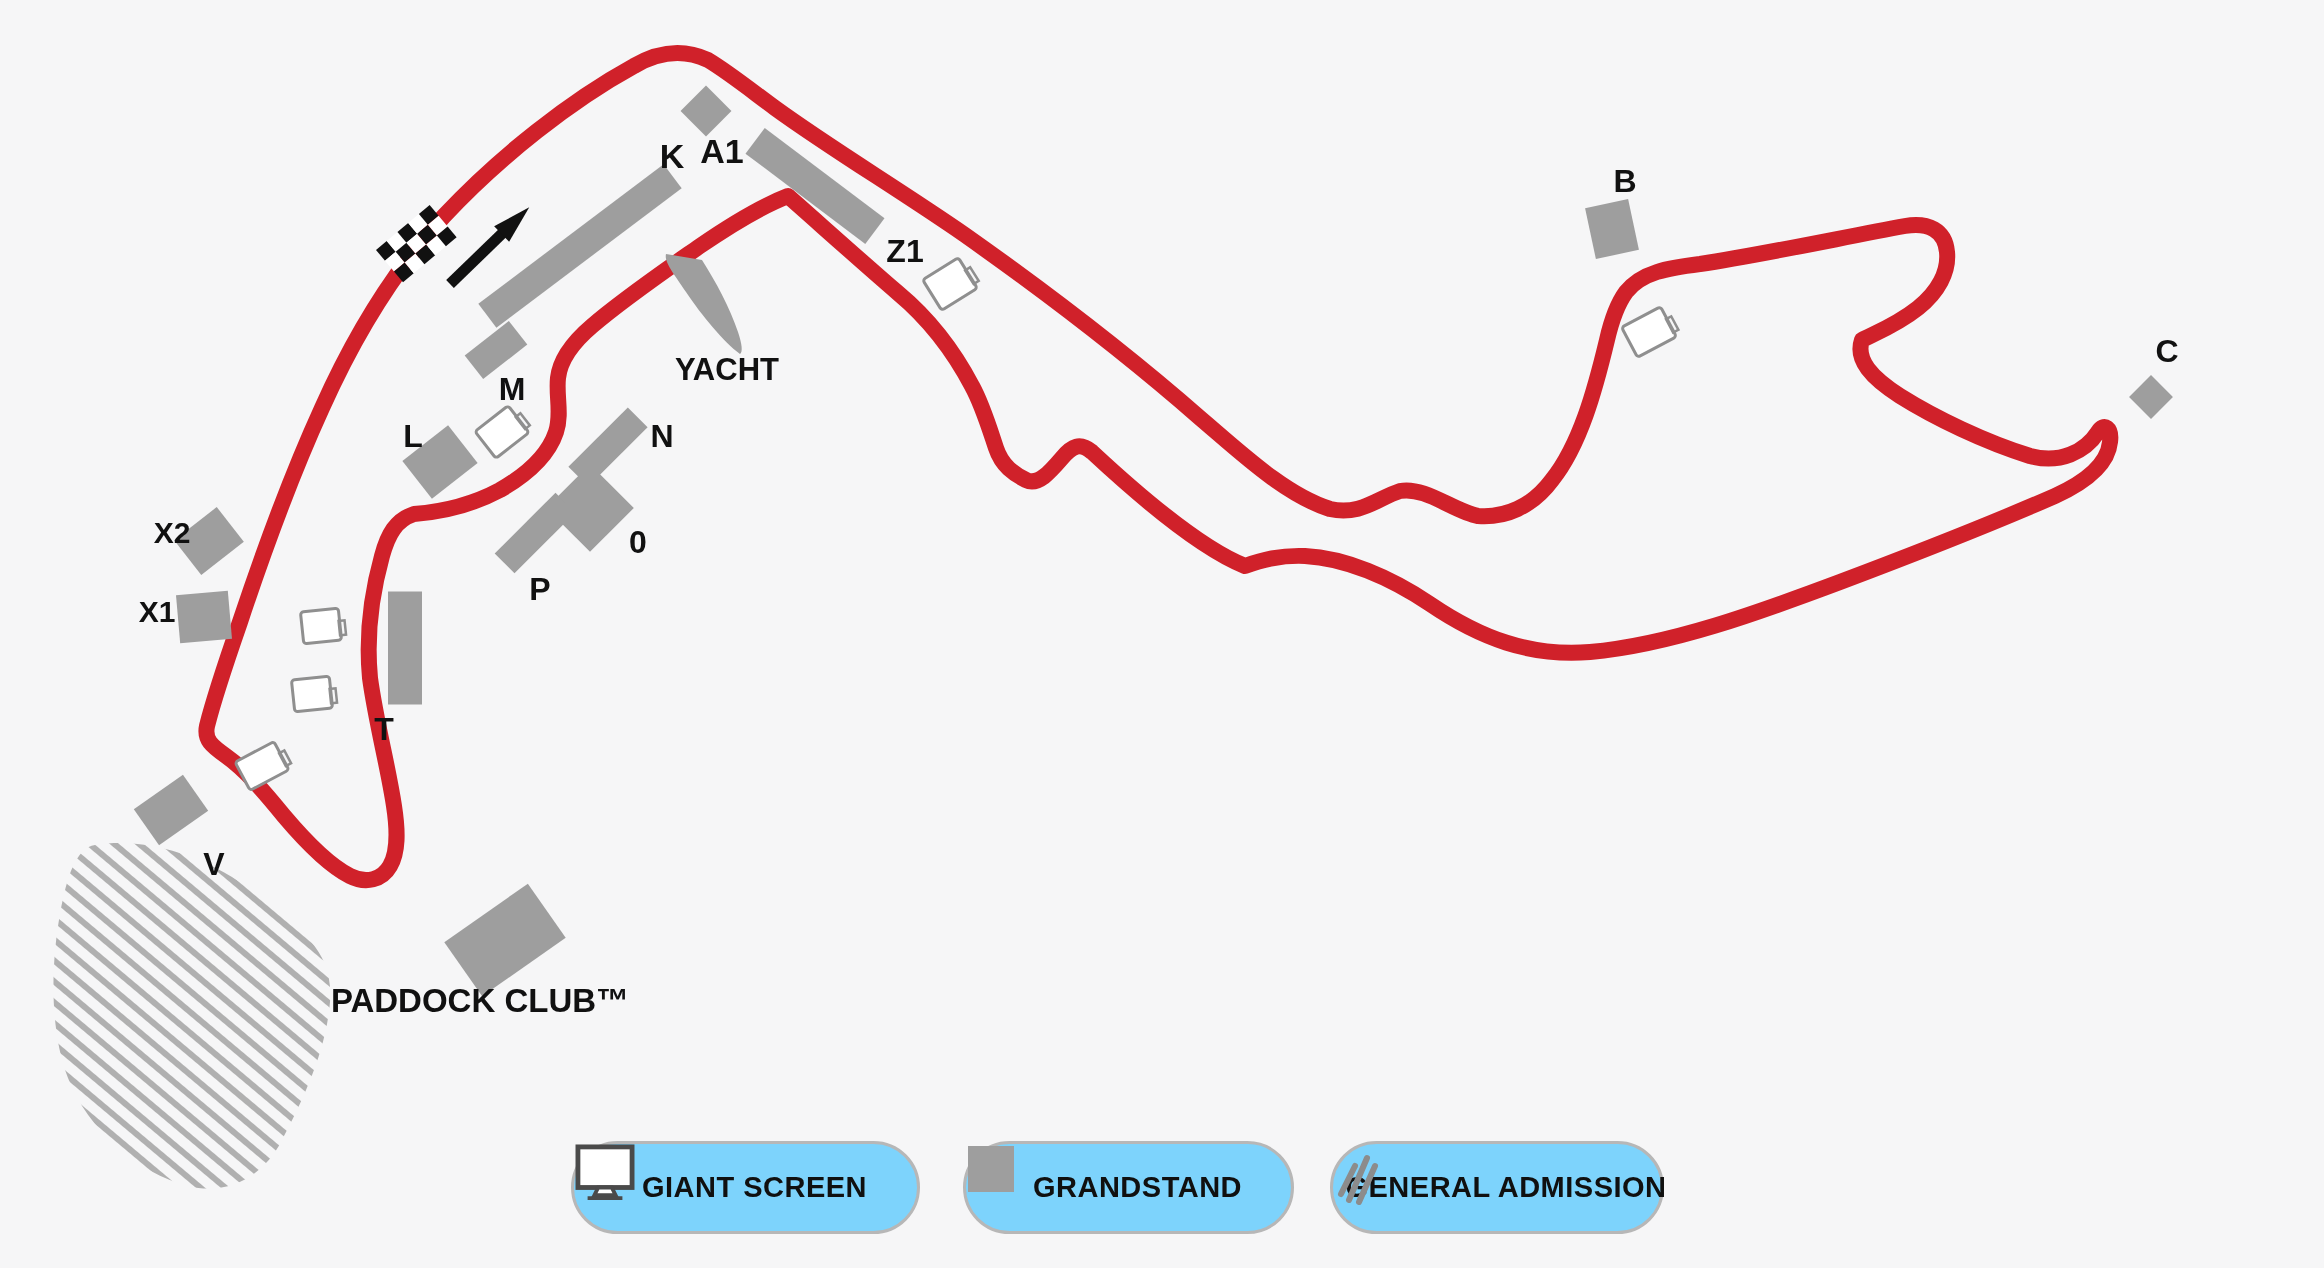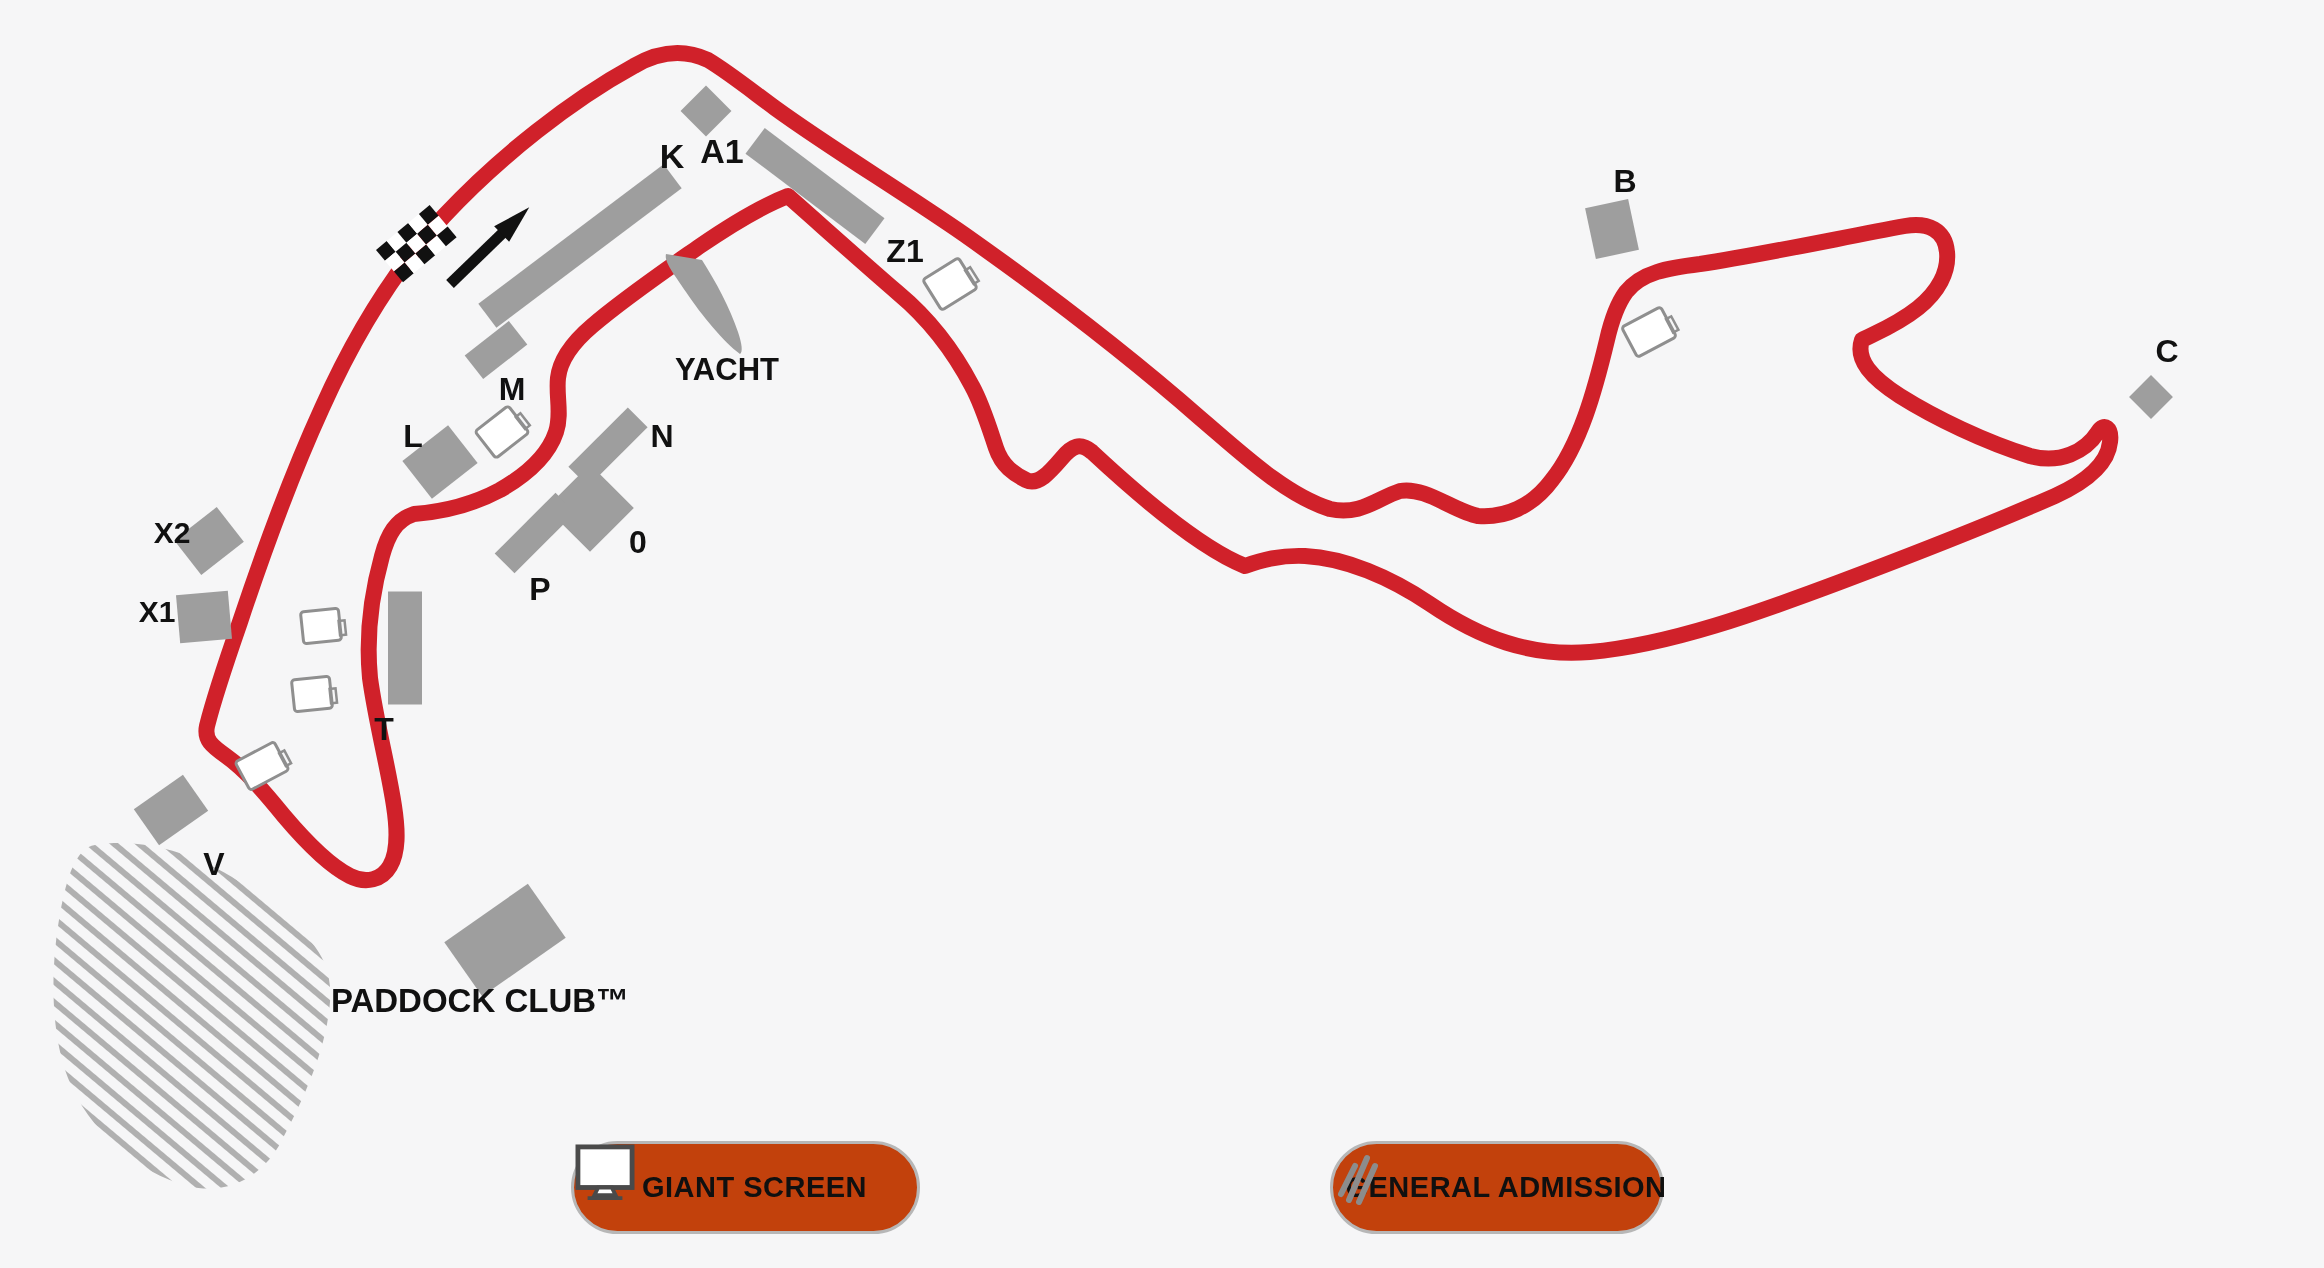--- a/index.html
+++ b/index.html
@@ -2,21 +2,21 @@
 <html><head>
 <meta charset="utf-8">
 <style>
   html,body{margin:0;padding:0;background:#f6f6f7;}
   .stage{position:relative;width:2324px;height:1268px;background:#f6f6f7;overflow:hidden;
          font-family:"Liberation Sans", sans-serif;}
   .stage svg{position:absolute;left:0;top:0;}
   .map-label{font-family:"Liberation Sans", sans-serif;font-weight:bold;fill:#111;}
   .legend{position:absolute;left:0;top:0;width:100%;height:100%;pointer-events:none;}
   .pill{position:absolute;display:flex;align-items:center;justify-content:center;gap:18px;
-        background:#c2410c;border:3px solid #b7b7b7;border-radius:60px;pointer-events:auto;
+        background:#7dd3fc;border:3px solid #b7b7b7;border-radius:60px;pointer-events:auto;
         box-sizing:border-box;}
   .pill-label{font-weight:bold;font-size:29px;color:#101010;letter-spacing:.5px;white-space:nowrap;}
   .pill .icn{display:inline-flex;flex:0 0 auto;}
   #pill-screen{left:571px;top:1141px;width:349px;height:93px;}
   #pill-grandstand{left:963px;top:1141px;width:331px;height:93px;}
   #pill-ga{left:1330px;top:1141px;width:334px;height:93px;}
 </style>
 </head>
 <body>
 
@@ -140,20 +140,28 @@
     <div class="pill" id="pill-screen">
       <span class="icn">
         <svg width="62" height="58" viewBox="0 0 64 60">
           <rect x="4" y="3" width="56" height="42" fill="#fff" stroke="#4a4a4a" stroke-width="5"></rect>
           <path d="M25 45 L39 45 L43 53 L21 53 Z" fill="#fff" stroke="#4a4a4a" stroke-width="4"></path>
           <line x1="14" y1="56" x2="50" y2="56" stroke="#4a4a4a" stroke-width="4"></line>
         </svg>
       </span>
       <span class="pill-label">GIANT SCREEN</span>
     </div>
+    <div class="pill" id="pill-grandstand">
+      <span class="icn">
+        <svg width="50" height="50" viewBox="0 0 50 50">
+          <rect x="2" y="2" width="46" height="46" fill="#9e9e9e"></rect>
+        </svg>
+      </span>
+      <span class="pill-label">GRANDSTAND</span>
+    </div>
     <div class="pill" id="pill-ga">
       <span class="icn">
         <svg width="46" height="62" viewBox="0 0 46 62">
           <g stroke="#8c8c8c" stroke-width="6" stroke-linecap="round">
             <line x1="8" y1="50" x2="22" y2="22"></line>
             <line x1="16" y1="56" x2="34" y2="14"></line>
             <line x1="26" y1="58" x2="42" y2="22"></line>
           </g>
         </svg>
       </span>

